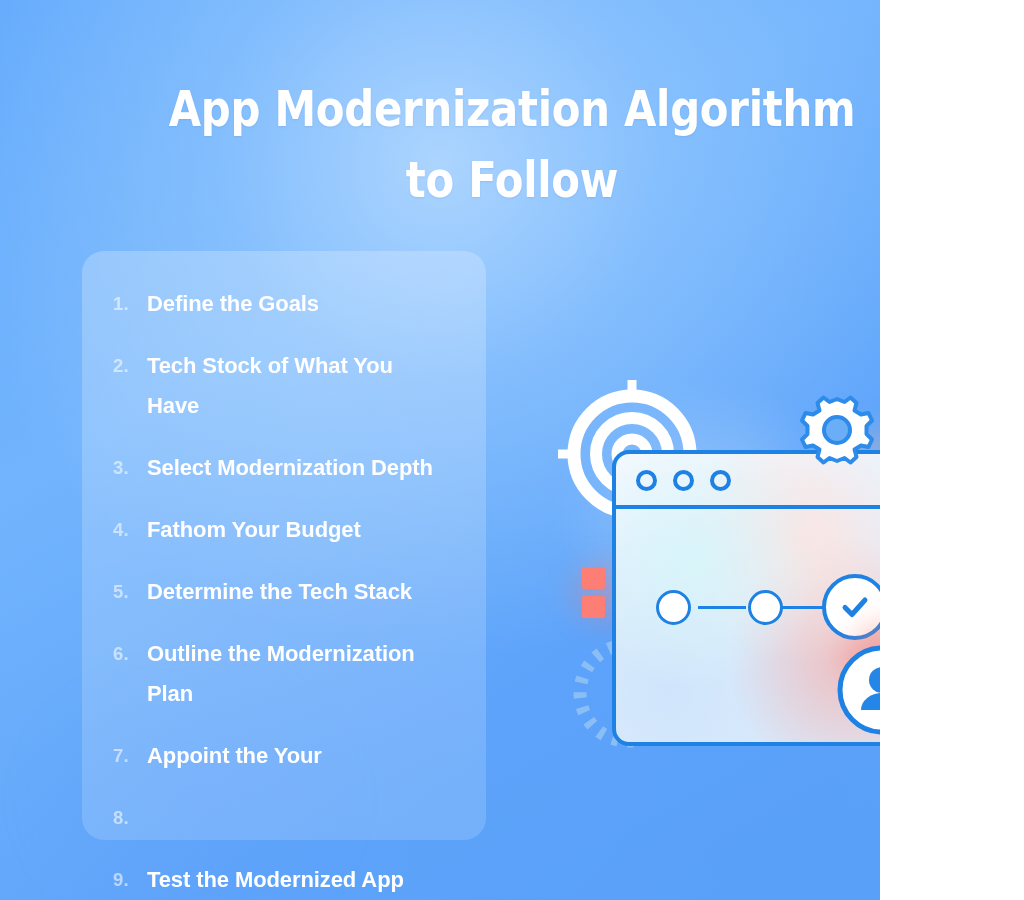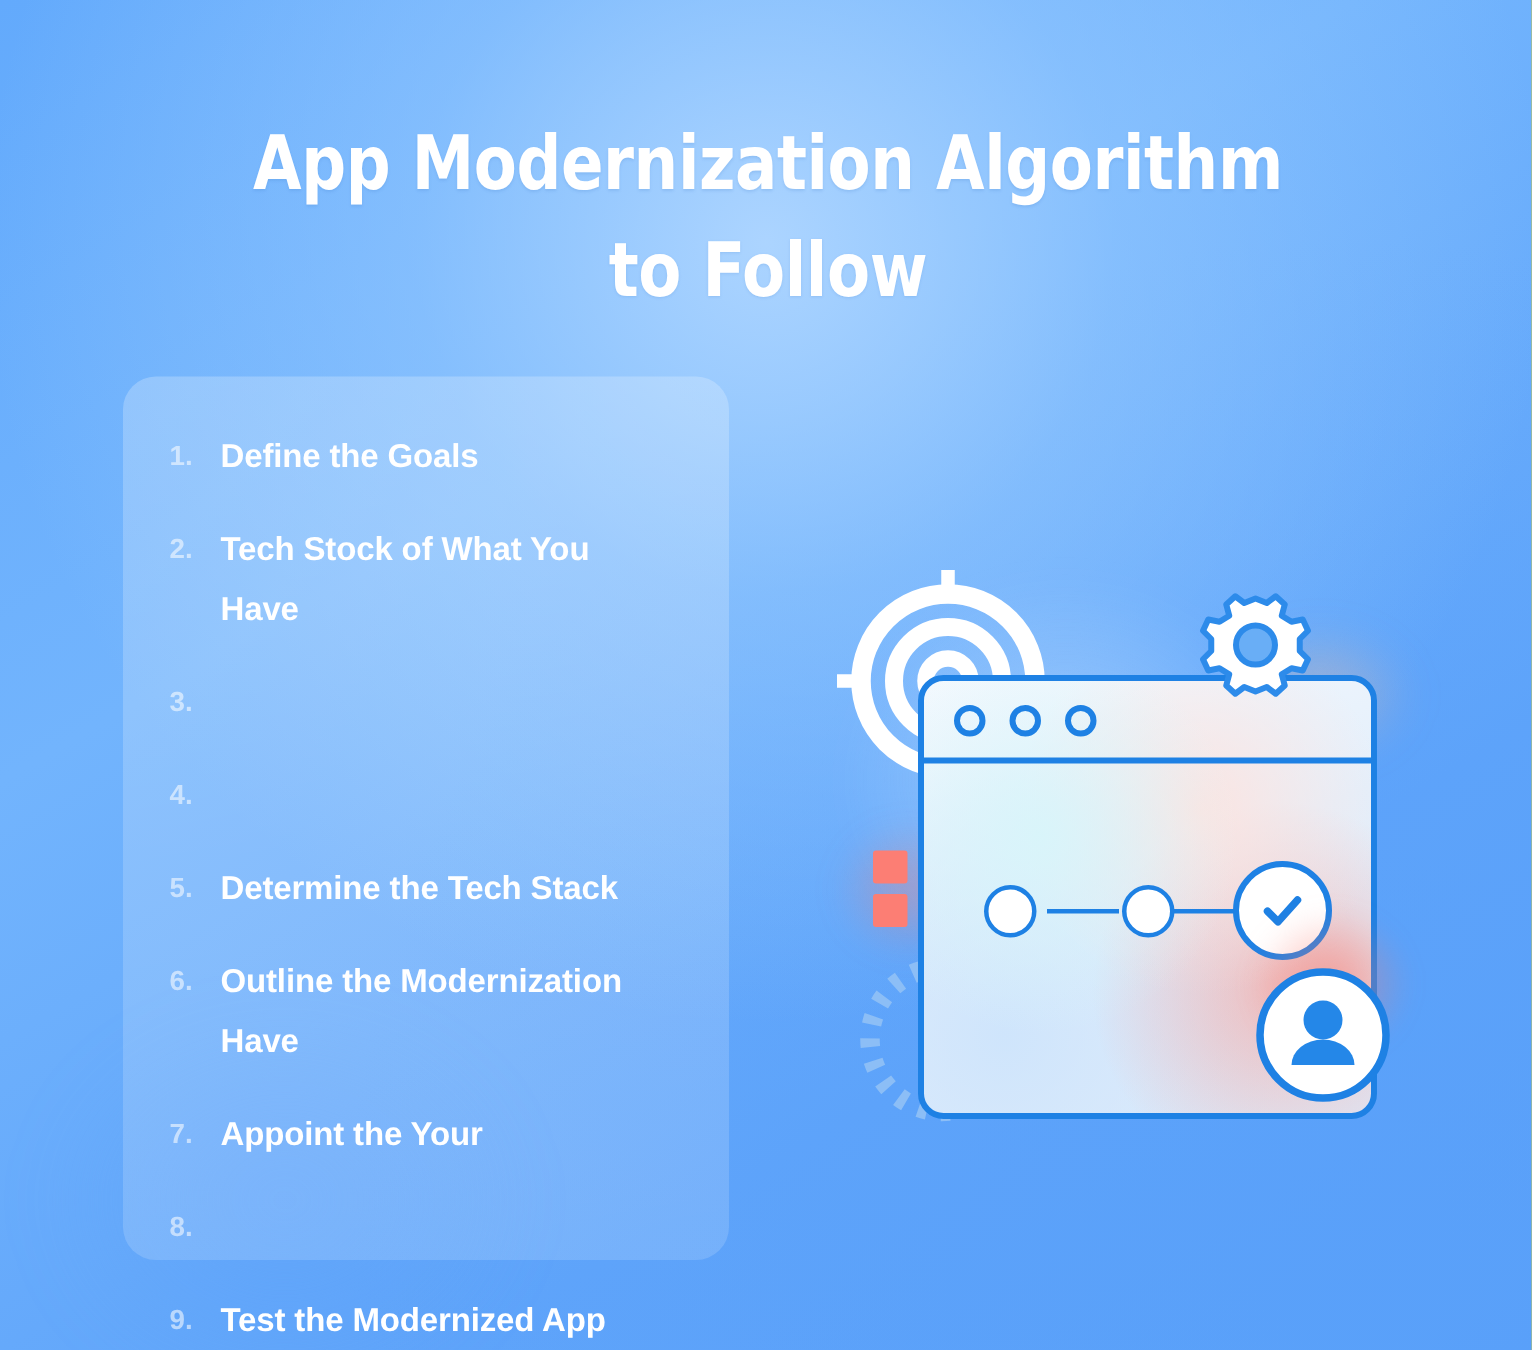--- a/index.html
+++ b/index.html
@@ -8,21 +8,21 @@
   }
   body {
     width: 1024px;
     height: 900px;
     overflow: hidden;
     font-family: "Liberation Sans", sans-serif;
   }
 
   #poster {
     position: relative;
-    width: 1021px;
+    width: 880px;
     height: 900px;
     overflow: hidden;
     background: #4d7c0f;
   }
 
   
   .bg-base {
     position: absolute;
     inset: 0;
     background:
@@ -243,34 +243,36 @@
         <div class="li-label">Define the Goals</div>
       </div>
 
       <div class="list-item">
         <div class="li-num">2.</div>
         <div class="li-label">Tech Stock of What You Have</div>
       </div>
 
       <div class="list-item">
         <div class="li-num">3.</div>
+        <div class="li-label">Select Modernization Depth</div>
       </div>
 
       <div class="list-item">
         <div class="li-num">4.</div>
+        <div class="li-label">Fathom Your Budget</div>
       </div>
 
       <div class="list-item">
         <div class="li-num">5.</div>
         <div class="li-label">Determine the Tech Stack</div>
       </div>
 
       <div class="list-item">
         <div class="li-num">6.</div>
-        <div class="li-label">Outline the Modernization Have</div>
+        <div class="li-label">Outline the Modernization Plan</div>
       </div>
 
       <div class="list-item">
         <div class="li-num">7.</div>
         <div class="li-label">Appoint the Your</div>
       </div>
 
       <div class="list-item">
         <div class="li-num">8.</div>
       </div>

